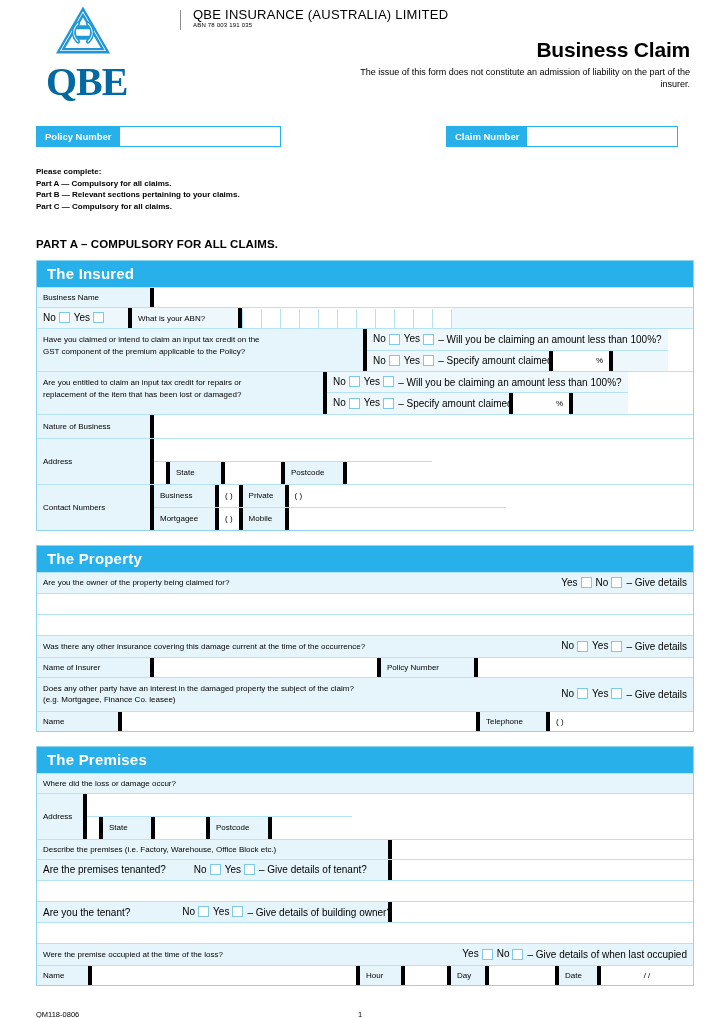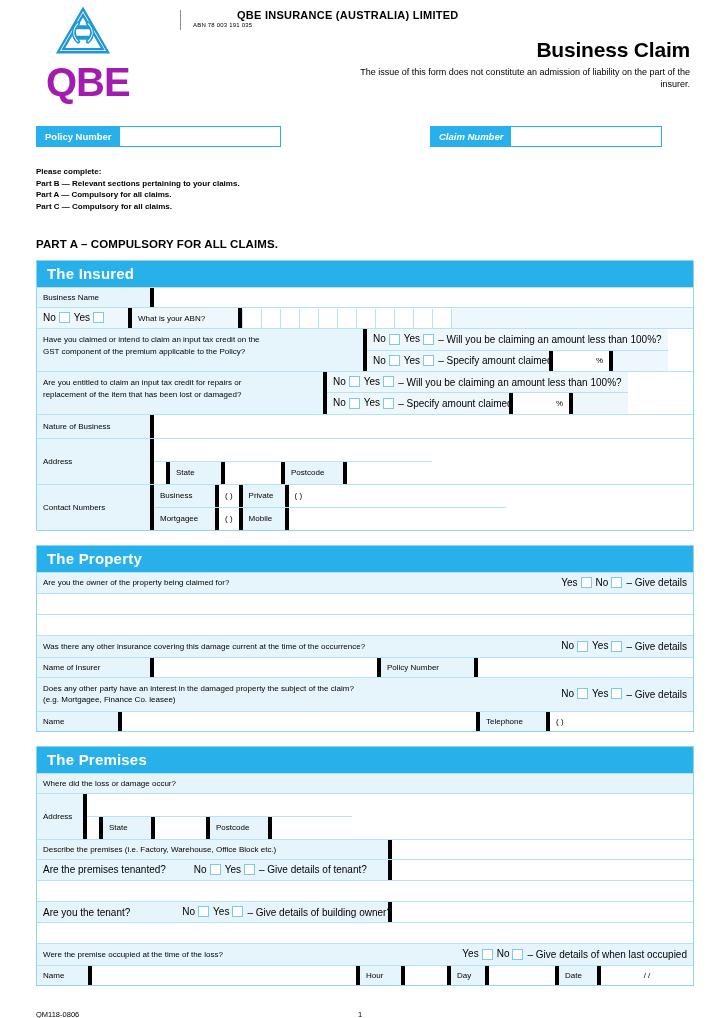--- a/index.html
+++ b/index.html
@@ -33,42 +33,41 @@
     left: 16px;
     top: 4px;
     width: 110px;
   }
   .logo-mark {
     width: 62px;
     height: 56px;
     margin-left: 6px;
   }
   .logo-word {
-    font-family: Liberation Sans, sans-serif;
+    font-family: Liberation Serif, serif;
     font-weight: bold;
     font-size: 40px;
     letter-spacing: -1px;
     line-height: 40px;
-    color: #a21caf;
+    color: #0369a1;
     margin-top: -2px;
   }
   .company-block {
     position: absolute;
     left: 150px;
     top: 10px;
     padding-left: 12px;
     border-left: 1px solid #8c8c8c;
   }
   .company-name {
-    font-size: 11px;
-    font-weight: bold;
+    font-size: 13px;
+    font-weight: normal;
     letter-spacing: 0.25px;
     color: #000;
     line-height: 10px;
-    margin-left: 44px;
   }
   .company-abn {
     font-size: 6px;
     letter-spacing: 0.2px;
     color: #000;
     line-height: 9px;
     margin-top: 1px;
   }
   .title-block {
     position: absolute;
@@ -97,21 +96,21 @@
     height: 30px;
     margin-top: 8px;
   }
   .numbar {
     position: absolute;
     display: flex;
     height: 19px;
     border: 1px solid #27b0ea;
   }
   .numbar.policy { left: 6px; width: 243px; }
-  .numbar.claim  { right: 28px; width: 230px; font-style: italic; }
+  .numbar.claim  { right: 12px; width: 230px; }
   .numbar-label {
     background: #27b0ea;
     color: #ffffff;
     font-size: 9.5px;
     font-weight: bold;
     line-height: 19px;
     padding: 0 8px;
     white-space: nowrap;
   }
   .numbar-field {
@@ -281,22 +280,22 @@
       <div class="numbar-field"></div>
     </div>
     <div class="numbar claim">
       <div class="numbar-label">Claim Number</div>
       <div class="numbar-field"></div>
     </div>
   </div>
 
   <div class="instructions">
     <div>Please complete:</div>
+    <div>Part A — Compulsory for all claims.</div>
     <div>Part B — Relevant sections pertaining to your claims.</div>
-    <div>Part A — Compulsory for all claims.</div>
     <div>Part C — Compulsory for all claims.</div>
   </div>
 
   <div class="part-heading">PART A – COMPULSORY FOR ALL CLAIMS.</div>
 
   <div class="section">
     <div class="section-header">The Insured</div>
 
     <div class="row">
       <div class="cell lbl bd-r" style="width:117px">Business Name</div>

